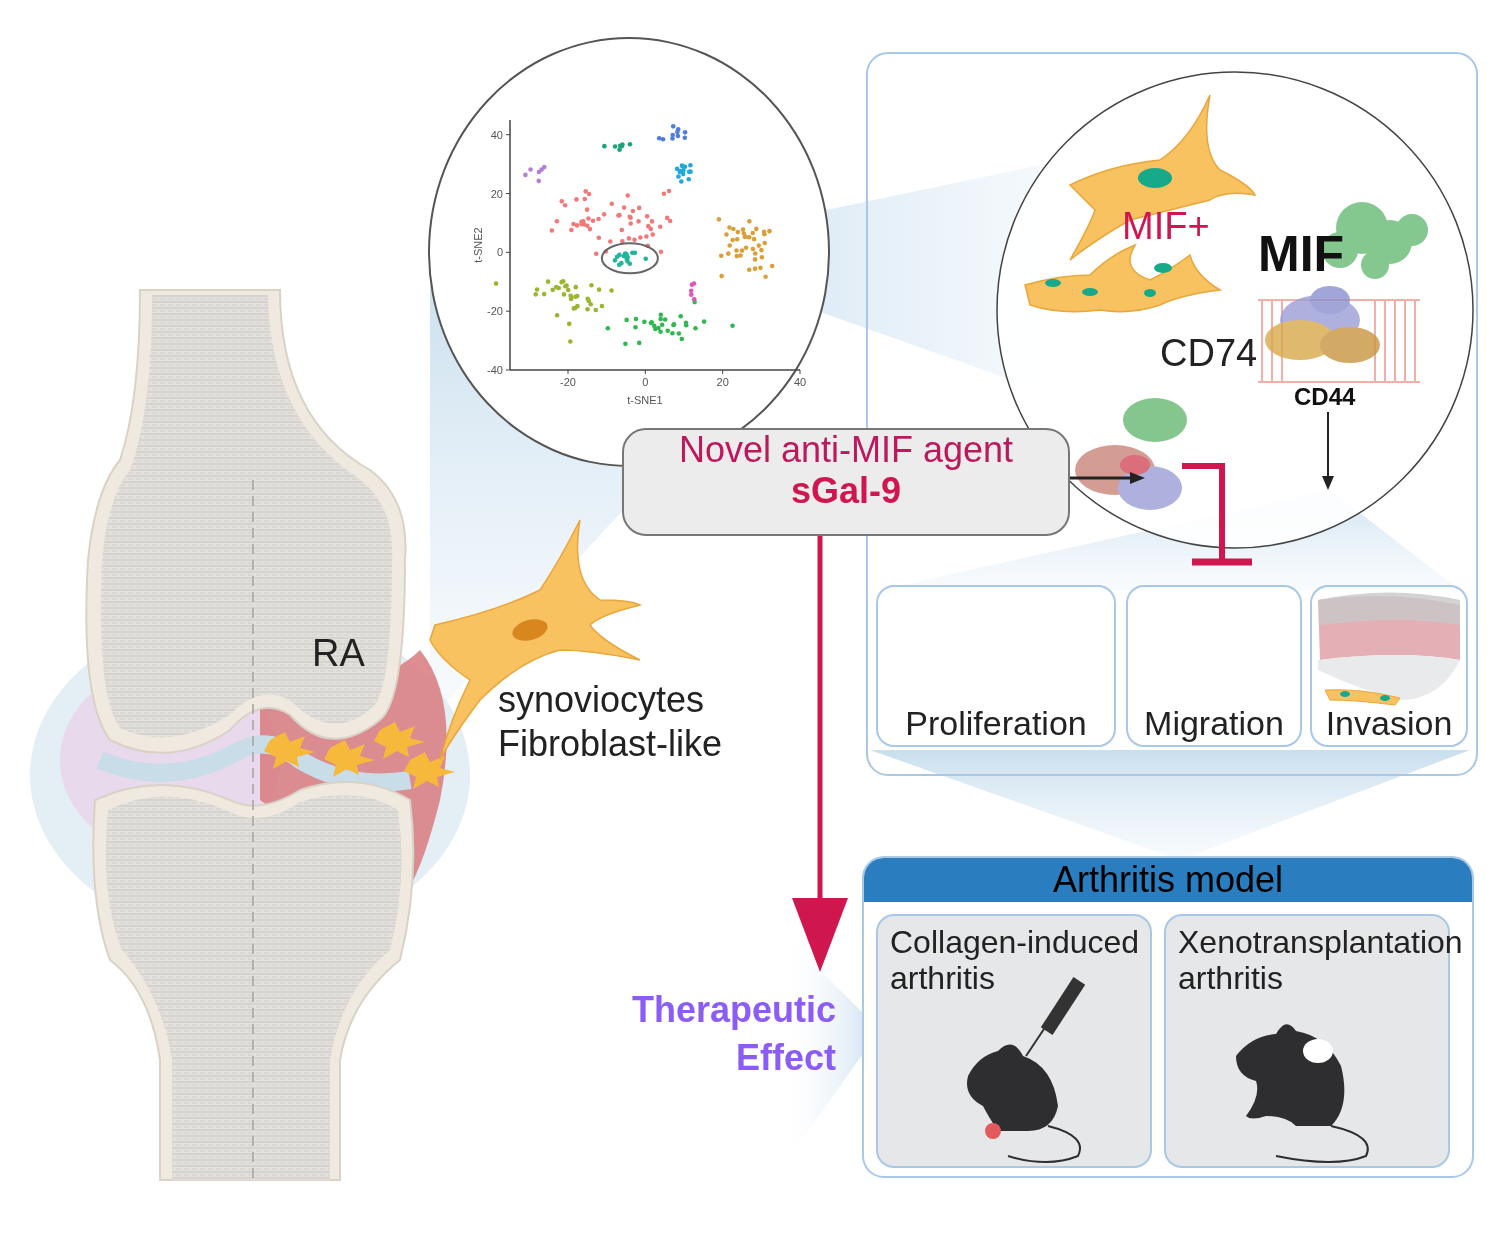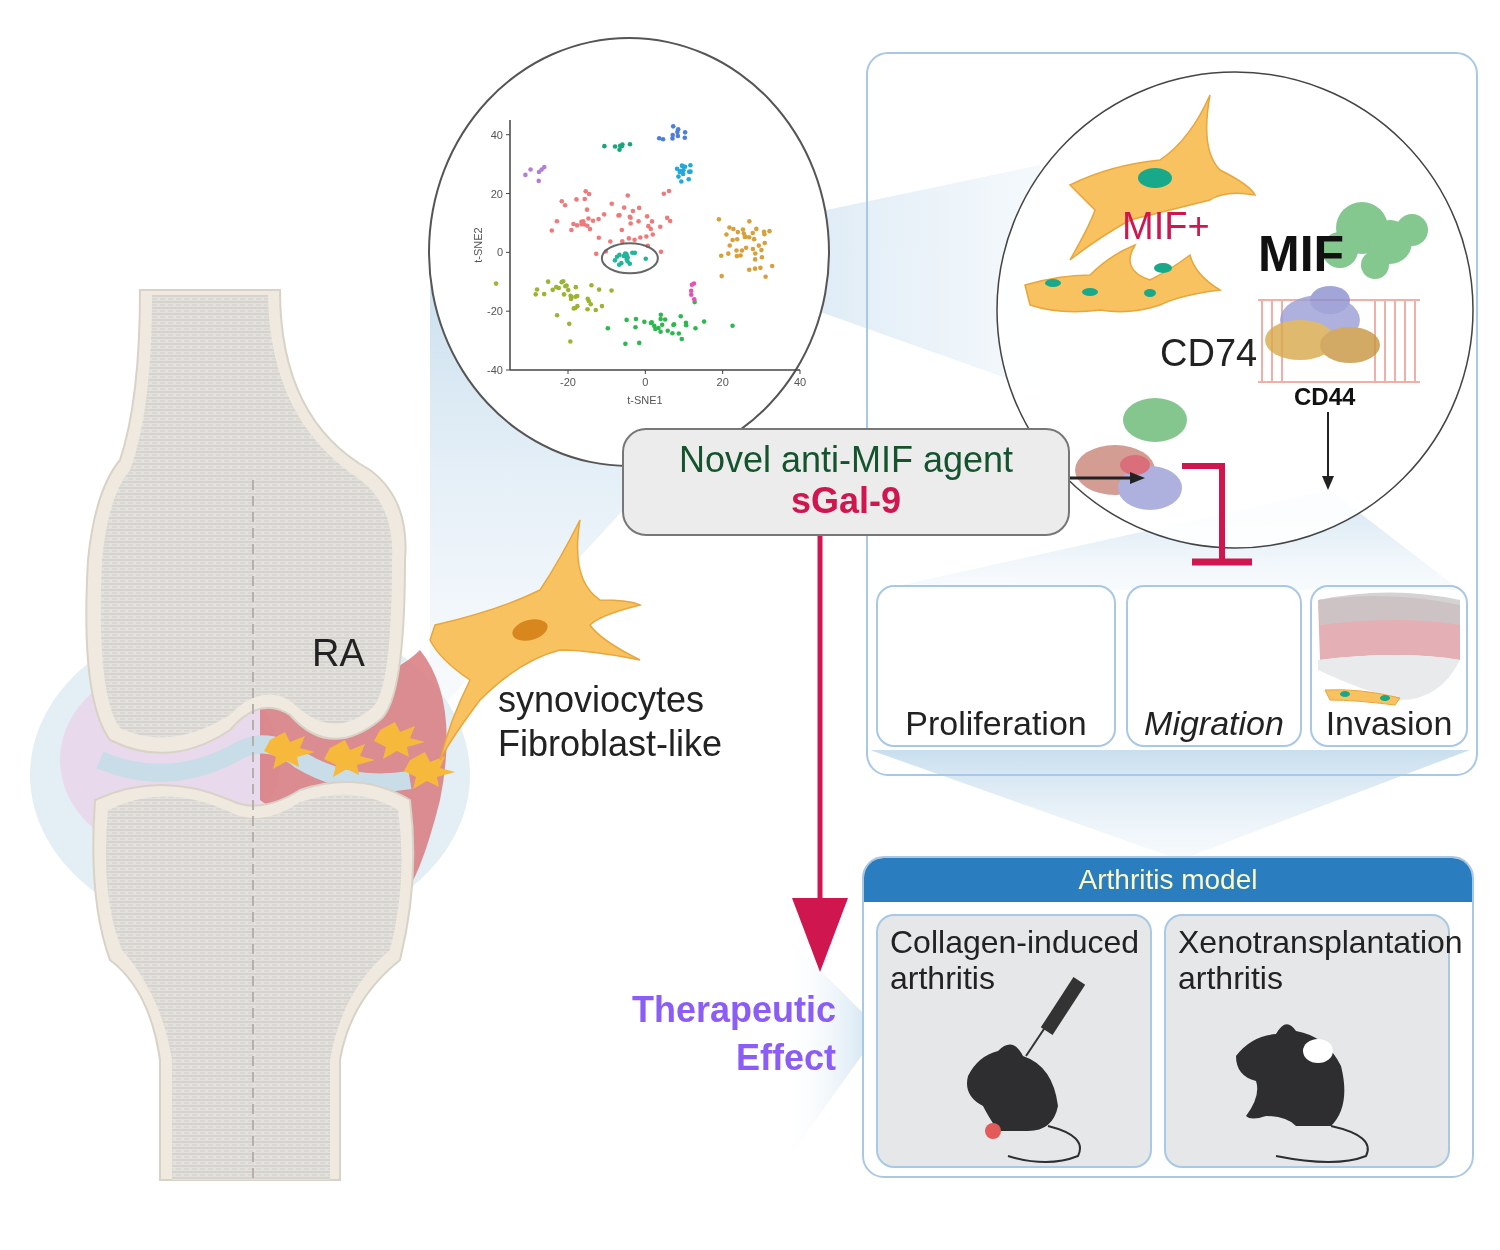--- a/index.html
+++ b/index.html
@@ -5,36 +5,36 @@
   html, body { margin:0; padding:0; background:#ffffff; }
   body { width:1500px; height:1250px; position:relative; overflow:hidden;
          font-family:"Liberation Sans", sans-serif; }
   #stage { position:absolute; left:0; top:0; width:1500px; height:1066px; }
   .lbl { position:absolute; white-space:nowrap; color:#222; }
   .ra { left:312px; top:632px; font-size:38px; }
   .fls { left:498px; top:678px; font-size:36px; line-height:44px; color:#222; }
   .agent-box { position:absolute; left:622px; top:428px; width:448px; height:108px;
                border:2px solid #777; border-radius:24px; background:#ececec;
                text-align:center; box-sizing:border-box; }
-  .agent-title { font-size:36px; color:#14532d; margin-top:10px; line-height:40px; }
+  .agent-title { font-size:36px; color:#be185d; margin-top:0; line-height:40px; }
   .agent-name { font-size:36px; color:#d0164f; font-weight:bold; line-height:42px; }
   .mifplus { left:1122px; top:205px; font-size:38px; font-weight:normal; color:#d0164f; }
   .mif { left:1258px; top:225px; font-size:50px; font-weight:bold; color:#111; }
   .cd74 { left:1160px; top:332px; font-size:38px; color:#222; }
   .cd44 { left:1294px; top:368px; font-size:24px; font-weight:bold; color:#111;margin-top:15px; }
   .panel { position:absolute; border:2px solid #a8c8e6; border-radius:22px; box-sizing:border-box; }
   .right-panel { left:866px; top:52px; width:612px; height:724px; }
   .sub { position:absolute; top:585px; height:162px; border:2px solid #a8c8e6; border-radius:18px;
          background:#fff; box-sizing:border-box; }
   .sub-label { position:absolute; bottom:2px; left:0; right:0; text-align:center;
                font-size:34px; color:#222; }
   .model { position:absolute; left:862px; top:856px; width:612px; height:322px;
            border:2px solid #a8c8e6; border-radius:22px; box-sizing:border-box; background:#fff; overflow:hidden; }
   .model-head { position:absolute; left:0; top:0; right:0; height:44px; background:#2a7dbf;
-                color:#fef9c3; font-size:28px; text-align:center; line-height:44px; }
+                color:#000000; font-size:36px; text-align:center; line-height:44px; }
   .model-card { position:absolute; top:56px; height:254px; border:2px solid #a8c8e6; border-radius:18px;
                 background:#e6e7e9; box-sizing:border-box; }
   .model-card .t { position:absolute; left:12px; top:8px; font-size:32px; line-height:36px; color:#222; }
   .thera { left:600px; top:986px; font-size:36px; font-weight:bold; color:#8b5cf6; text-align:right;
            line-height:48px; width:236px; white-space:normal; }
 </style>
 </head>
 <body>
 
 <div id="stage">
@@ -439,21 +439,21 @@
   </div>
 
   <div class="lbl mifplus">MIF+</div>
   <div class="lbl mif">MIF</div>
   <div class="lbl cd74">CD74</div>
   <div class="lbl cd44">CD44</div>
 
   <div class="sub" style="left:876px;width:240px;">
     <div class="sub-label">Proliferation</div>
   </div>
-  <div class="sub" style="left:1126px;width:176px;font-style:italic;">
+  <div class="sub" style="left:1126px;width:176px;">
     <div class="sub-label">Migration</div>
   </div>
   <div class="sub" style="left:1310px;width:158px;background:transparent;">
     <div class="sub-label">Invasion</div>
   </div>
 
   <div class="lbl thera">
     <div>Therapeutic</div>
     <div>Effect</div>
   </div>

